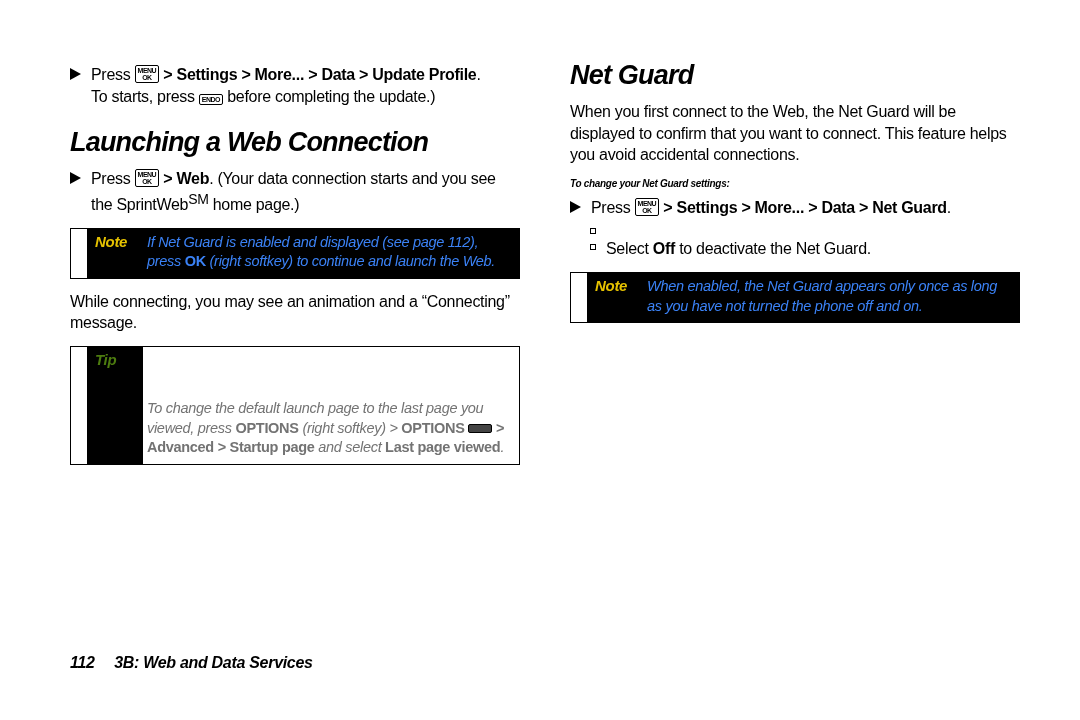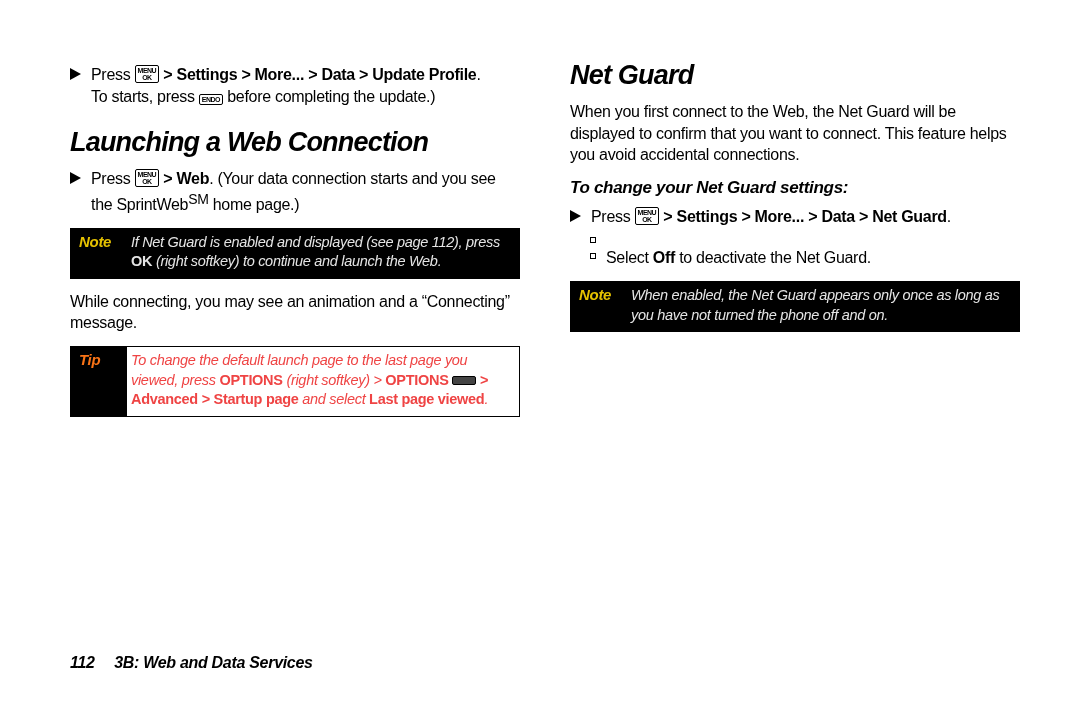--- a/index.html
+++ b/index.html
@@ -25,21 +25,21 @@
     h1 {
       font-size: 27px;
       font-style: italic;
       font-weight: 600;
       margin: 20px 0 10px 0;
       letter-spacing: -0.8px;
     }
     .sub-head {
       font-style: italic;
       font-weight: 600;
-      font-size: 17px;
+      font-size: 10px;
       margin: 10px 0 8px 0;
       letter-spacing: -0.3px;
     }
     .bullet-item {
       display: flex;
       margin: 4px 0;
       line-height: 1.35;
     }
     .triangle {
       display: inline-block;
@@ -95,35 +95,37 @@
     .callout-label {
       flex-shrink: 0;
       width: 56px;
       background: #000;
       color: #e6c200;
       font-style: italic;
       font-weight: 600;
       font-size: 15px;
       padding: 3px 6px 0 8px;
       line-height: 1.35;
-    }
-    .callout-label.tip { color: #f97316; }
+      margin-left: 16px;
+    }
+    .callout-label.tip { color: #4d7c0f; }
     .callout-body {
       flex: 1;
       background: #000;
-      color: #e5e5e5;
+      color: #3b82f6;
       font-style: italic;
       font-size: 14.5px;
       line-height: 1.35;
       padding: 4px 8px 6px 4px;
       letter-spacing: -0.3px;
     }
     .callout-body.white {
       background: #fff;
-      color: #ef4444;
+      color: #737373;
+      margin-top: 48px;
     }
     .callout-body .b { font-style: normal; font-weight: 700; }
     .callout-body.white .path { font-style: normal; font-weight: 600; }
     .para {
       margin: 12px 0;
       line-height: 1.35;
     }
     .footer {
       position: absolute;
       bottom: 48px;

